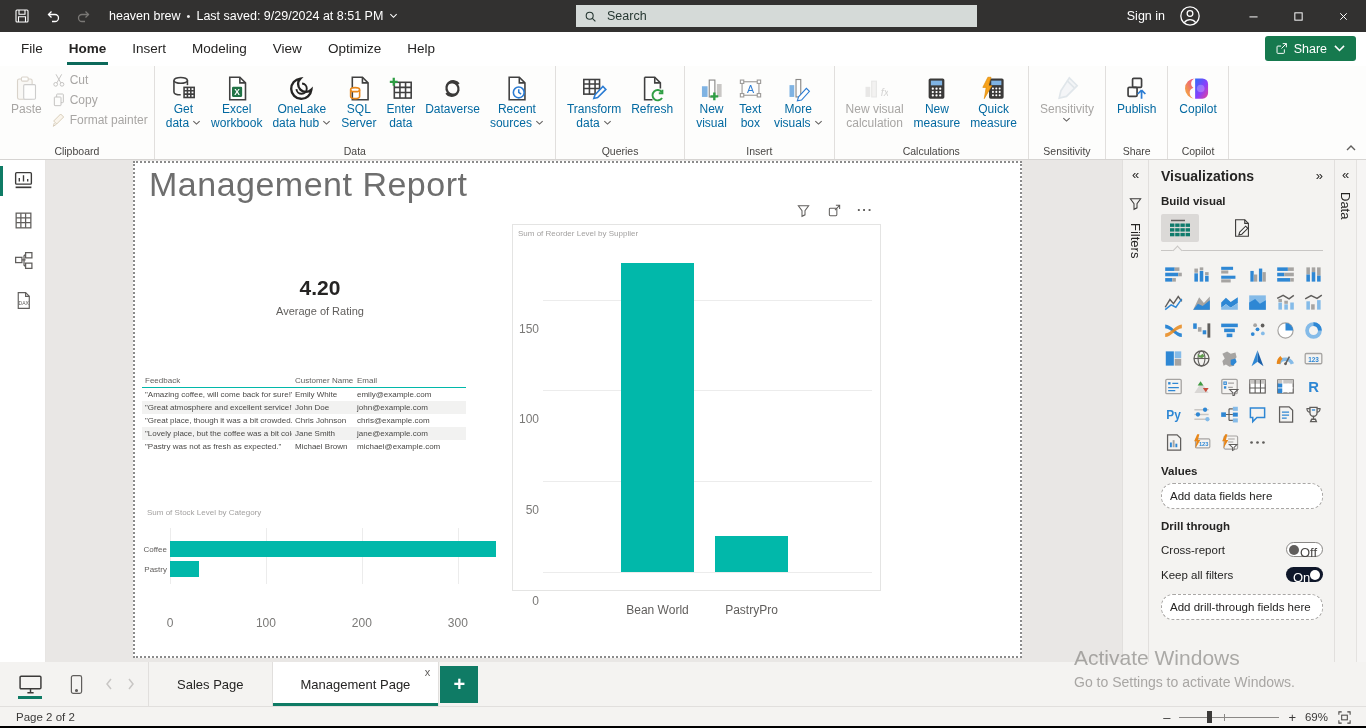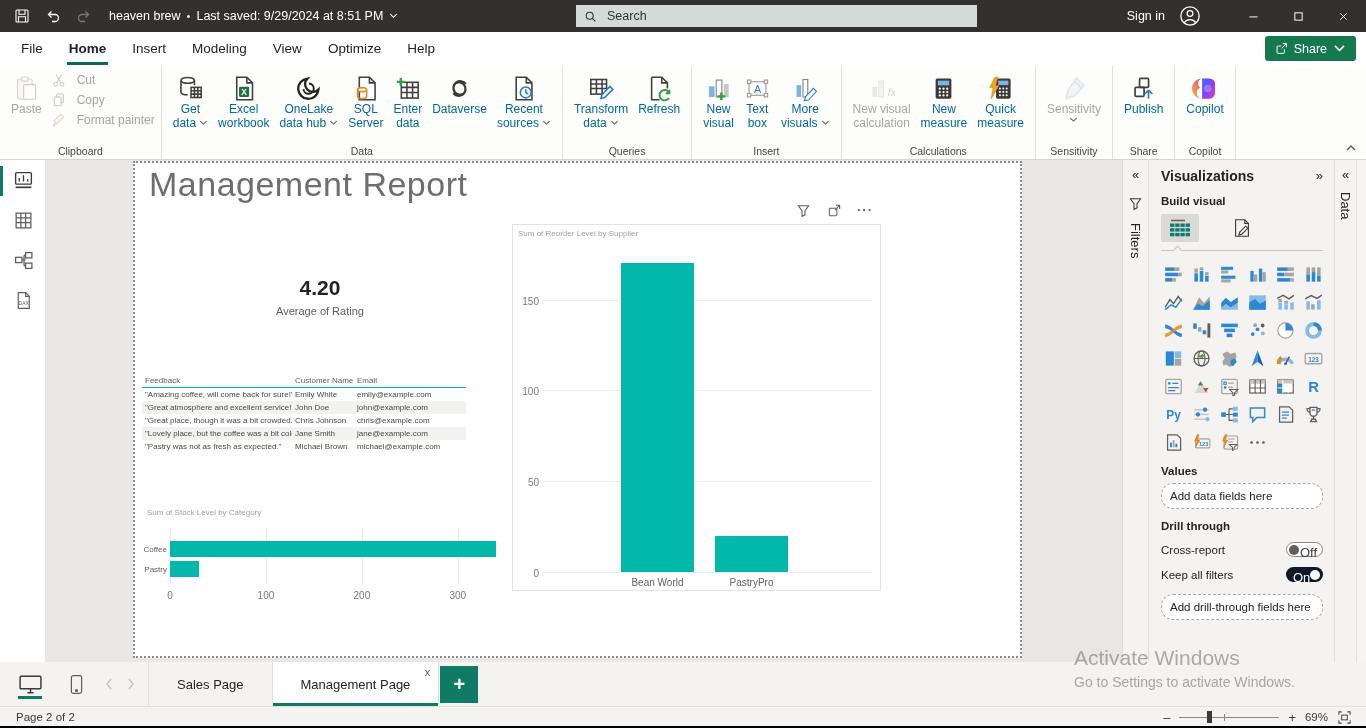--- a/index.html
+++ b/index.html
@@ -36,21 +36,21 @@
   .rglabel{position:absolute;left:0;right:0;bottom:2px;text-align:center;font-size:10.5px;color:#484644;white-space:nowrap;}
   .rbtns{display:flex;align-items:flex-start;height:74px;}
   .rbtn{display:flex;flex-direction:column;align-items:center;padding:3px 5px 0 5px;cursor:pointer;min-width:34px;}
   .rbtn .ricon{height:30px;display:flex;align-items:center;justify-content:center;}
   .rbtn .ricon svg{width:27px;height:27px;}
   .rline{font-size:12px;line-height:13.5px;color:#0369a1;white-space:nowrap;text-align:center;display:flex;align-items:center;gap:3px;justify-content:center;}
   .rbtn.disabled .rline{color:#a8a6a4;}
   .rbtn.disabled .ricon{opacity:.55;filter:grayscale(.6);}
   .caret{width:9px;height:6px;color:#605e5c;}
   .rstack{display:flex;flex-direction:column;gap:4px;margin-left:4px;padding-top:2px;}
-  .rsmall{display:flex;align-items:center;gap:10px;font-size:12px;color:#a8a6a4;cursor:pointer;white-space:nowrap;}
+  .rsmall{display:flex;align-items:center;gap:3px;font-size:12px;color:#a8a6a4;cursor:pointer;white-space:nowrap;}
   .rsmall svg{width:16px;height:16px;opacity:.7;}
   .ribbon-collapse{position:absolute;right:8px;bottom:3px;width:14px;height:12px;cursor:pointer;}
 
   
   .viewbar{position:absolute;left:0;top:160px;width:46px;height:502px;background:#fff;border-right:1px solid #e7e5e3;}
   .vsel-strip{position:absolute;left:0;top:6px;width:3px;height:30px;background:#0f7b65;}
   .vitem{position:relative;width:46px;height:40px;display:flex;align-items:center;justify-content:center;cursor:pointer;}
   .vitem svg{width:21px;height:21px;}
 
   
@@ -74,21 +74,21 @@
   .thead .tcell{color:#605e5c;}
   .tc0{width:150px;}.tc1{width:62px;}.tc2{width:110px;}
 
   
   .chart-title{position:absolute;left:5px;top:4px;font-size:8px;color:#a3a1a0;}
   .barh-visual{position:absolute;left:7px;top:341px;width:364px;height:110px;}
   .colv-visual{position:absolute;left:377px;top:61px;width:369px;height:367px;border:1px solid #e4e4e3;background:#fff;}
   .gridline-v{position:absolute;width:1px;background:#ececec;}
   .gridline-h{position:absolute;height:1px;background:#ececec;}
   .chart-bar{position:absolute;}
-  .ticklab{position:absolute;font-size:10px;color:#7a7977;text-align:center;}
+  .ticklab{position:absolute;font-size:12px;color:#7a7977;text-align:center;margin-top:26px;}
   .catlab{position:absolute;font-size:8px;color:#605e5c;}
 
   
   .strip{position:absolute;top:160px;height:502px;background:#f4f3f1;border-left:1px solid #e1dfdd;display:flex;flex-direction:column;align-items:center;}
   .strip-filters{left:1122px;width:26px;}
   .strip-data{left:1334px;width:22px;}
   .chev{font-size:13px;color:#252423;margin-top:8px;cursor:pointer;line-height:14px;}
   .strip .funnel{margin-top:14px;width:15px;height:15px;cursor:pointer;}
   .vtext{writing-mode:vertical-rl;font-size:13px;color:#252423;margin-top:12px;}
 

